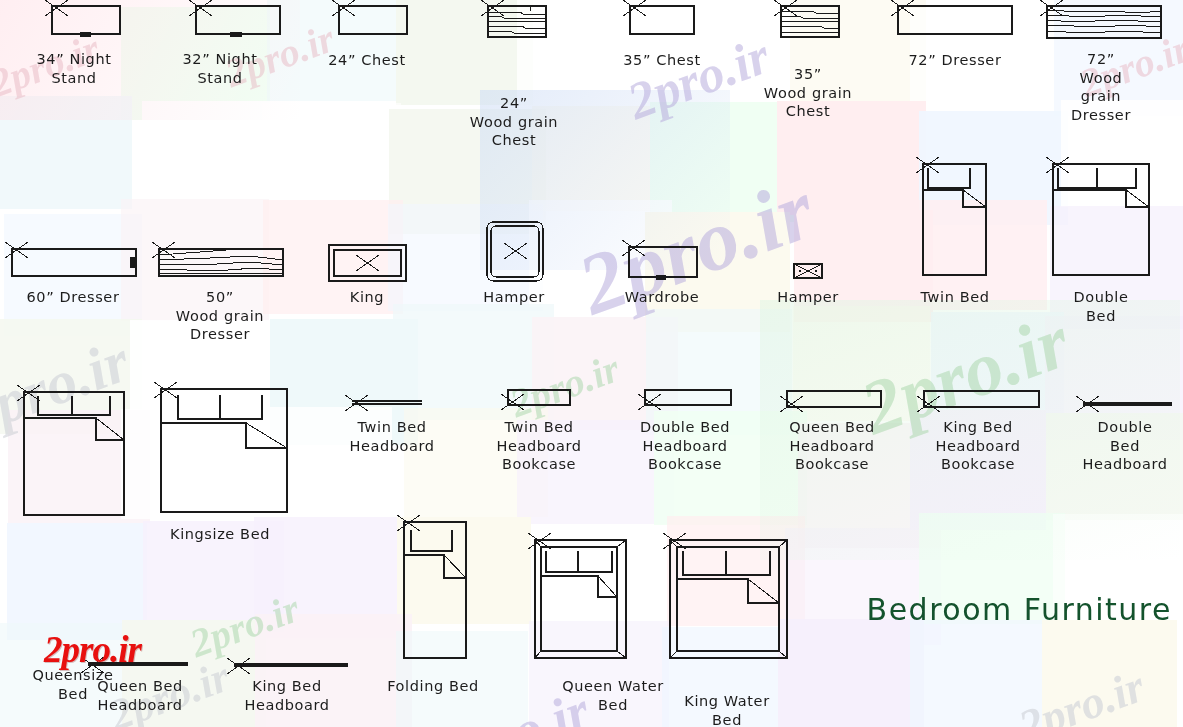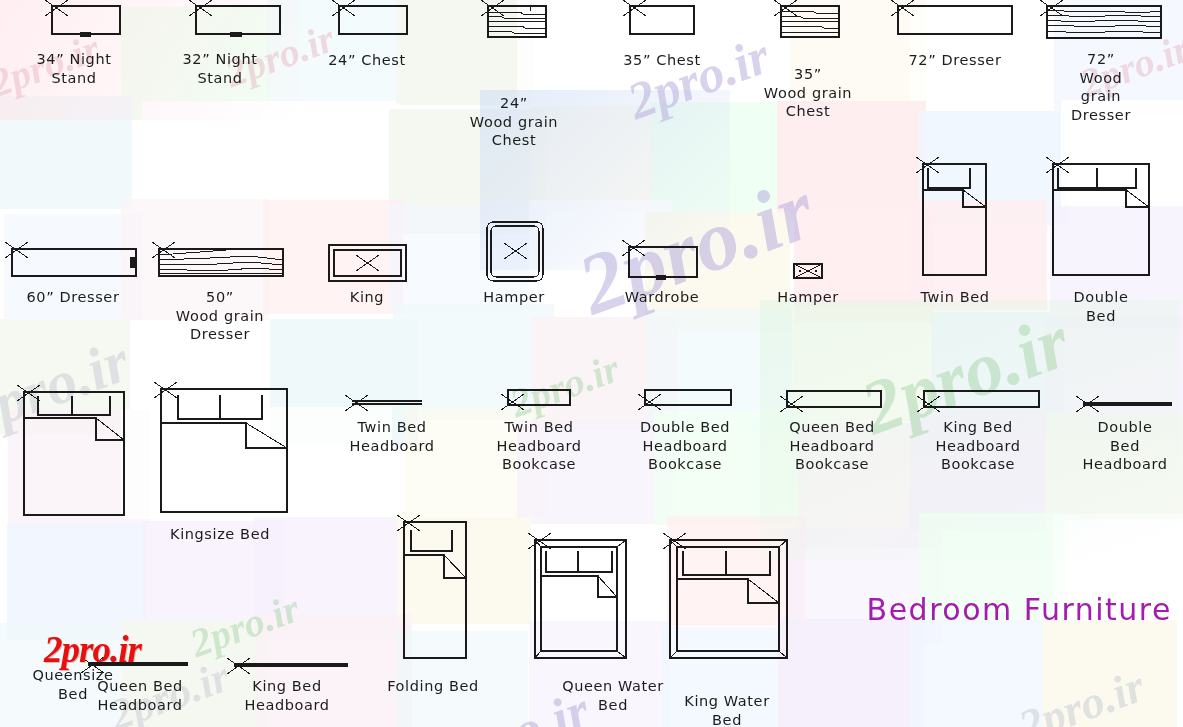--- a/index.html
+++ b/index.html
@@ -101,21 +101,21 @@
     transform: translateX(-50%);
   }
 
   
   #sheet-title {
     position: absolute;
     z-index: 5;
     left: 1172px;
     top: 592px;
     transform: translateX(-100%);
-    color: #a21caf;
+    color: #14532d;
     font-family: "DejaVu Sans", sans-serif;
     font-size: 30px;
     letter-spacing: 1.5px;
     white-space: nowrap;
   }
 </style>
 </head>
 <body>
 
 <div id="canvas">

